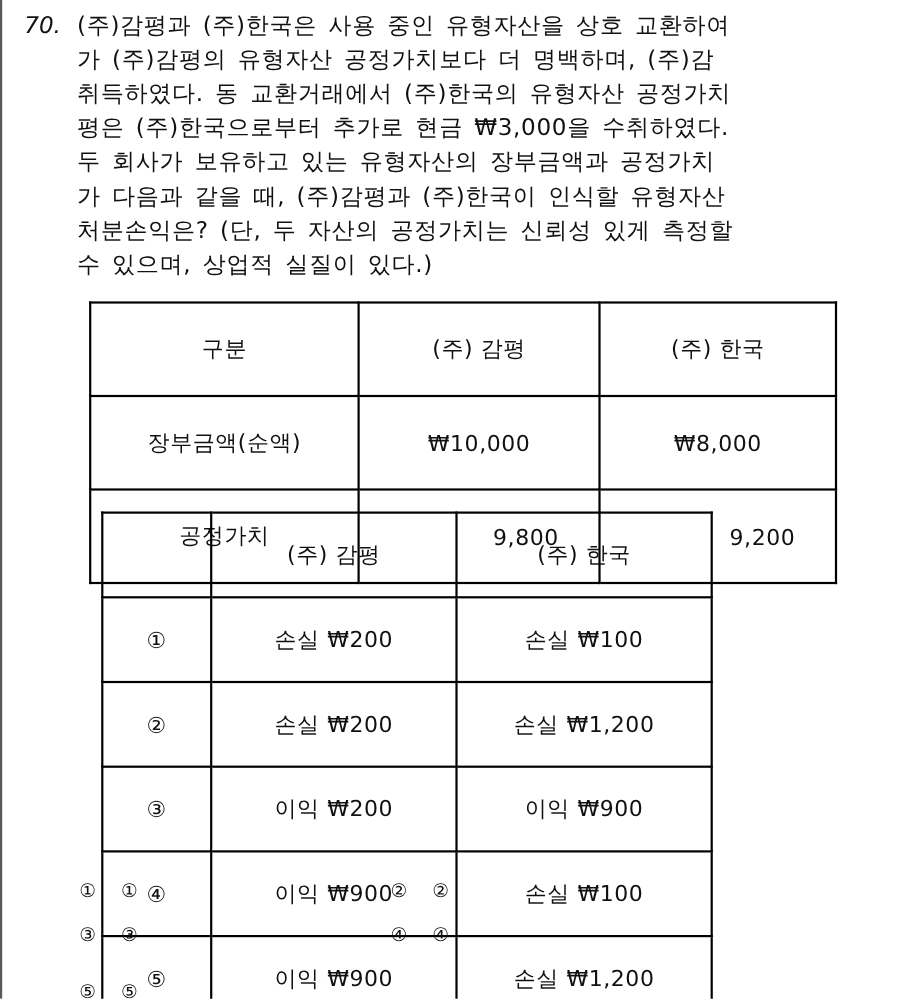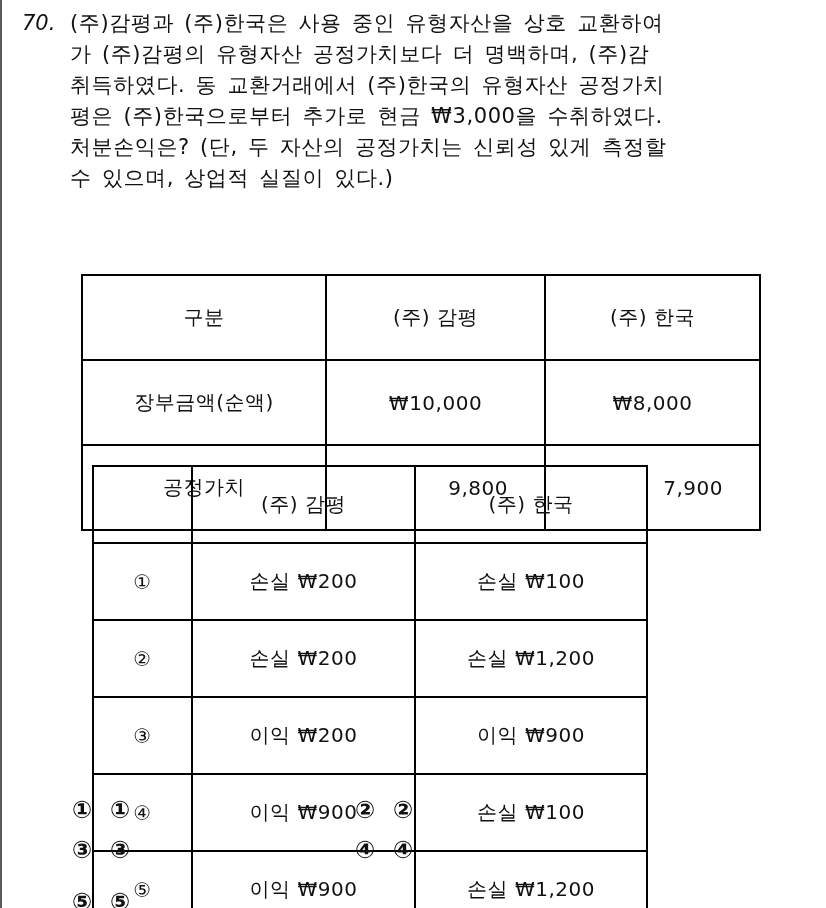--- a/index.html
+++ b/index.html
@@ -86,60 +86,61 @@
     .t2 .c2 { width: 204px; }
 
     .choices {
       position: absolute;
       left: 72px;
       top: 795px;
       width: 600px;
     }
     .choice {
       position: absolute;
-      font-size: 24px;
+      font-size: 17px;
       line-height: 30px;
       white-space: nowrap;
-      font-weight: bold;
     }
     .choice .mark { display: inline-block; width: 38px; }
   </style>
 </head>
 <body>
 
 <div class="page-border"></div>
 
 <div class="question">
   <span class="q-number">70.</span>
   <div class="q-lines">
     <span class="q-line">(주)감평과 (주)한국은 사용 중인 유형자산을 상호 교환하여</span>
     <span class="q-line">가 (주)감평의 유형자산 공정가치보다 더 명백하며, (주)감</span>
     <span class="q-line">취득하였다. 동 교환거래에서 (주)한국의 유형자산 공정가치</span>
     <span class="q-line">평은 (주)한국으로부터 추가로 현금 ₩3,000을 수취하였다.</span>
+    <span class="q-line">두 회사가 보유하고 있는 유형자산의 장부금액과 공정가치</span>
+    <span class="q-line">가 다음과 같을 때, (주)감평과 (주)한국이 인식할 유형자산</span>
     <span class="q-line">처분손익은? (단, 두 자산의 공정가치는 신뢰성 있게 측정할</span>
     <span class="q-line">수 있으며, 상업적 실질이 있다.)</span>
   </div>
 </div>
 
 <table class="t1">
   <tbody>
       <tr>
     <th class="c0">구분</th>
     <th class="c1">(주) 감평</th>
     <th class="c2">(주) 한국</th>
   </tr>
   <tr>
     <td class="c0">장부금액(순액)</td>
     <td class="c1">₩10,000</td>
     <td class="c2">₩8,000</td>
   </tr>
   <tr>
     <td class="c0">공정가치</td>
     <td class="c1 num">9,800</td>
-    <td class="c2 num">7,900</td>
+    <td class="c2 num">9,200</td>
   </tr>
 </tbody>
   </table>
 
 <table class="t2">
   <tbody>
       <tr>
     <th class="c0"></th>
     <th class="c1">(주) 감평</th>
     <th class="c2">(주) 한국</th>

